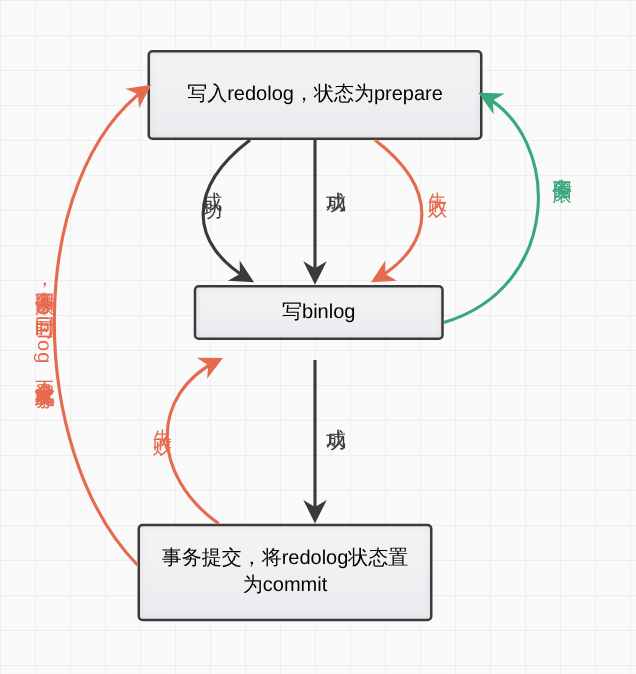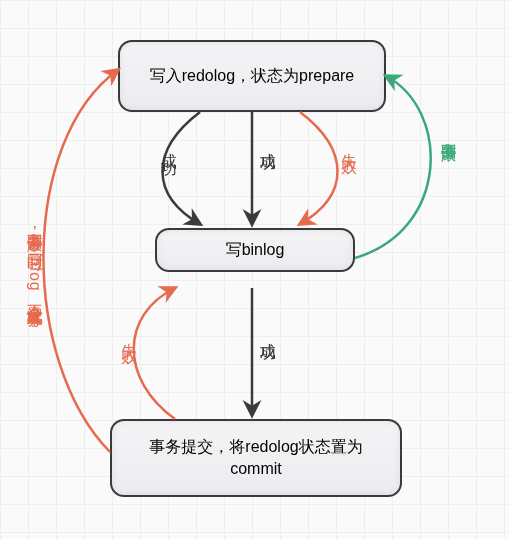--- a/index.html
+++ b/index.html
@@ -12,33 +12,33 @@
       linear-gradient(90deg, #eee 1px, transparent 1px);
     background-size: 28px 28px;
     position: relative;
     font-family: -apple-system, "Helvetica Neue", Arial, sans-serif;
     overflow: hidden;
   }
   .node {
     position: absolute;
     background: linear-gradient(#f4f4f6, #ececf0);
     border: 2px solid #3a3a3a;
-    border-radius: 14px;
+    border-radius: 4px;
     display: flex;
     align-items: center;
     justify-content: center;
     text-align: center;
     font-size: 16px;
     line-height: 1.4;
     padding: 10px 14px;
     box-shadow: inset 0 0 6px rgba(120,120,150,0.15);
   }
   .n1 { left: 118px; top: 40px;  width: 268px; height: 72px; }
   .n2 { left: 155px; top: 228px; width: 200px; height: 44px; }
-  .n3 { left: 110px; top: 419px; width: 292px; height: 78px; }
+  .n3 { left: 110px; top: 419px; width: 236px; height: 78px; }
   svg.edges { position: absolute; left: 0; top: 0; width: 509px; height: 539px; pointer-events: none; }
   .edge-label {
     position: absolute;
     font-size: 16px;
     line-height: 1.05;
     letter-spacing: 1px;
     text-align: center;
     pointer-events: none;
   }
   .vertical { writing-mode: vertical-rl; }

